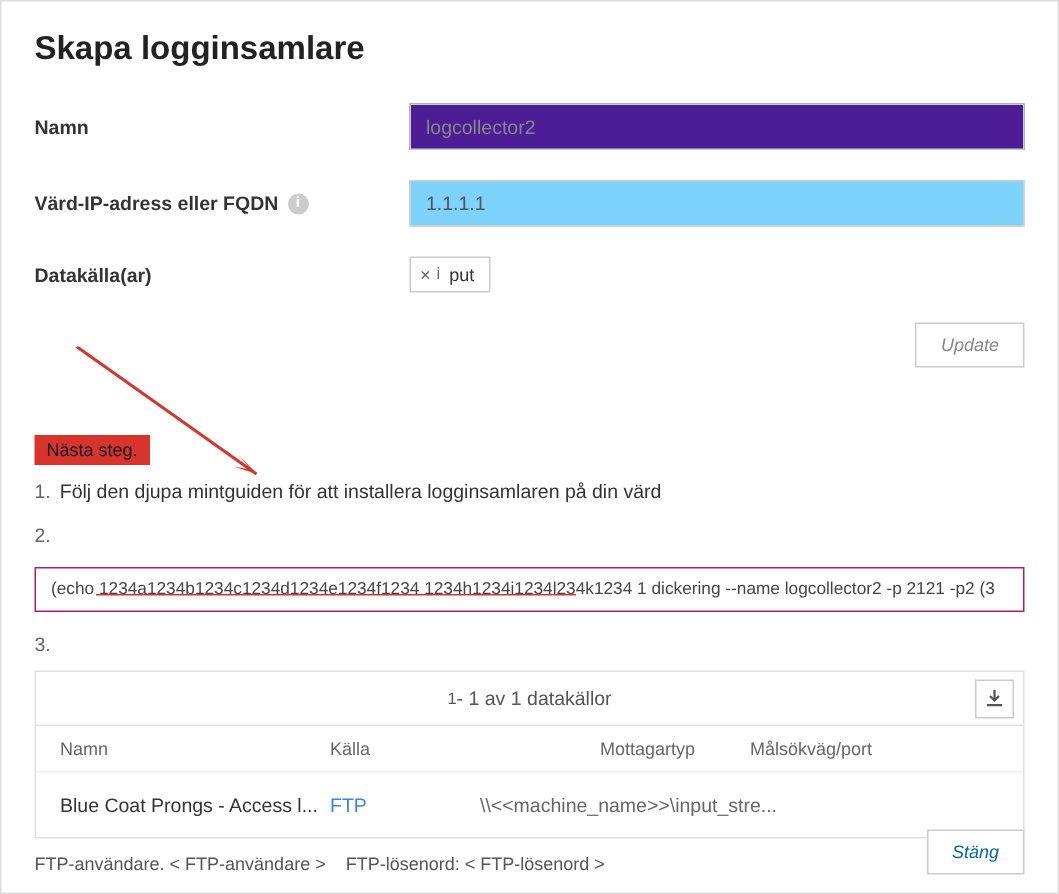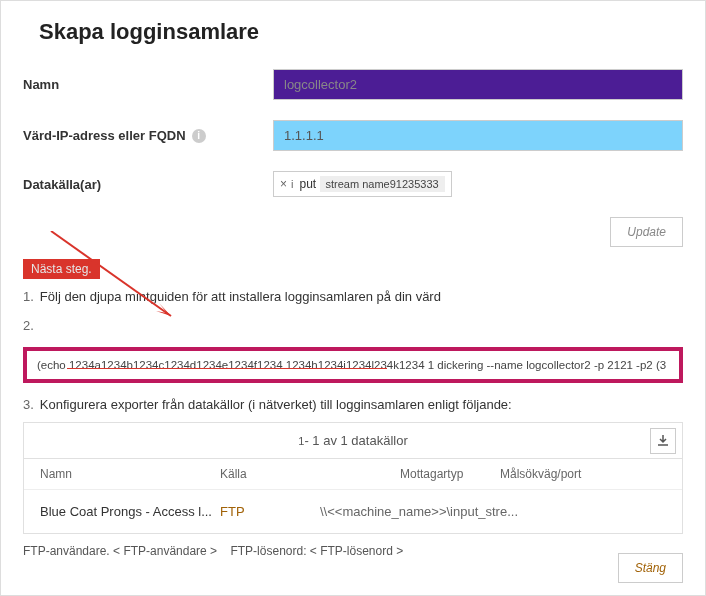--- a/index.html
+++ b/index.html
@@ -1,45 +1,45 @@
 <!DOCTYPE html>
 <html><head>
 <meta charset="utf-8">
 <style>
 * { box-sizing: border-box; margin: 0; padding: 0; }
 body { font-family: Arial, sans-serif; font-size: 13px; color: #333; background: #fff; width: 706px; height: 596px; border: 1px solid #ddd; padding: 18px 22px; position: relative; }
-h1 { font-size: 22px; font-weight: 600; margin-bottom: 24px; color: #222; margin-left: 16px; }
+h1 { font-size: 22px; font-weight: 600; margin-bottom: 24px; color: #222; }
 .form-row { display: flex; align-items: center; margin-bottom: 20px; }
 .form-label { width: 250px; font-size: 13px; font-weight: 600; color: #333; display: flex; align-items: center; gap: 6px; }
 .info-icon { width: 14px; height: 14px; border-radius: 50%; background: #ccc; color: #fff; font-size: 10px; display: inline-flex; align-items: center; justify-content: center; }
 .form-input { flex: 1; padding: 7px 10px; border: 1px solid #ccc; font-size: 13px; color: #555; background: #7dd3fc; }
 .form-input.readonly { background: #4c1d95; color: #888; }
 .datasource-wrap { flex: 1; }
 .datasource-box { border: 1px solid #ccc; padding: 4px 6px; display: inline-flex; align-items: center; font-size: 12px; background: #fff; }
 .ds-x { font-size: 12px; margin-right: 4px; color: #666; cursor: pointer; }
 .ds-i { font-size: 11px; margin-right: 6px; color: #666; }
 .ds-tag { background: #eee; padding: 2px 6px; font-size: 11px; color: #444; }
 .update-row { display: flex; justify-content: flex-end; margin-bottom: 12px; }
 .btn { padding: 7px 16px; border: 1px solid #ccc; background: #fff; font-size: 12px; color: #888; cursor: pointer; font-style: italic; }
-.btn-close { color: #a16207; }
-.badge { background: #d9342b; color: #e5e5e5; padding: 3px 8px; font-size: 12px; display: inline-block; margin-bottom: 10px; }
+.btn-close { color: #0369a1; }
+.badge { background: #d9342b; color: #0f172a; padding: 3px 8px; font-size: 12px; display: inline-block; margin-bottom: 10px; margin-top: 33px; }
 .steps { margin-bottom: 14px; }
 .step { display: flex; margin-bottom: 10px; font-size: 13px; align-items: baseline; }
 .step-num { margin-right: 6px; color: #666; }
 .step-text { color: #333; }
-.cmd-box { border: 4px solid #be185d; padding: 8px 10px; font-size: 11.5px; color: #444; white-space: nowrap; overflow: hidden; margin: 6px 0 14px 0; position: relative; }
+.cmd-box { border: 1px solid #be185d; padding: 8px 10px; font-size: 11.5px; color: #444; white-space: nowrap; overflow: hidden; margin: 6px 0 14px 0; position: relative; }
 .underline-red { position: absolute; height: 1px; background: #d9342b; }
 .table-wrap { border: 1px solid #e0e0e0; margin-top: 8px; }
 .table-header { display: flex; align-items: center; justify-content: center; padding: 10px; border-bottom: 1px solid #e0e0e0; position: relative; font-size: 13px; color: #555; }
 .dl-btn { position: absolute; right: 6px; top: 50%; transform: translateY(-50%); width: 26px; height: 26px; border: 1px solid #ccc; display: flex; align-items: center; justify-content: center; font-size: 13px; color: #555; cursor: pointer; background: #fff; }
 .table-cols { display: flex; padding: 8px 16px; font-size: 12px; color: #666; border-bottom: 1px solid #eee; }
 .col1 { width: 180px; } .col2 { width: 180px; } .col3 { width: 100px; } .col4 { flex: 1; }
 .table-row { display: flex; padding: 14px 16px; font-size: 13px; color: #333; align-items: center; }
 .table-row .col1 { font-weight: 600; }
-.table-row .col3 { color: #a16207; }
+.table-row .col3 { color: #3b82f6; }
 .table-row .col4 { color: #666; }
 .ftp-row { margin-top: 10px; font-size: 12px; color: #555; }
 .footer { position: absolute; bottom: 12px; right: 22px; }
 .arrow-svg { position: absolute; pointer-events: none; z-index: 10; }
 </style>
 </head>
 <body>
 
 
 
@@ -58,21 +58,20 @@
   <input class="form-input" value="1.1.1.1" style="">
 </div>
 
 <div class="form-row">
   <div class="form-label">Datakälla(ar)</div>
   <div class="datasource-wrap">
     <div class="datasource-box">
       <span class="ds-x">×</span>
       <span class="ds-i">i</span>
       <span>put</span>&nbsp;
-      <span class="ds-tag">stream name91235333</span>
     </div>
   </div>
 </div>
 
 <div class="update-row">
   <button class="btn">Update</button>
 </div>
 
 <span class="badge">Nästa steg.</span>
 
@@ -91,21 +90,20 @@
   <polygon points="150,85 138,72 146,82 135,80" fill="#d9342b"></polygon>
 </svg>
 
 <div class="cmd-box">
   <span>(echo 1234a1234b1234c1234d1234e1234f1234 1234h1234i1234l234k1234 1 dickering --name logcollector2 -p 2121 -p2 (3</span>
   <div class="underline-red" style="left:40px; width:320px; bottom:10px;"></div>
 </div>
 
 <div class="step">
   <span class="step-num">3.</span>
-  <span class="step-text">Konfigurera exporter från datakällor (i nätverket) till logginsamlaren enligt följande:</span>
 </div>
 
 <div class="table-wrap">
   <div class="table-header">
     <span style="font-size:11px; vertical-align:super;">1</span>
     <span> - 1 av 1 datakällor</span>
     <div class="dl-btn">
       <svg width="12" height="12" viewBox="0 0 12 12">
           <path d="M6 0v7M3 4l3 3 3-3M1 10h10" stroke="#555" stroke-width="1.5" fill="none"></path>
         </svg>

